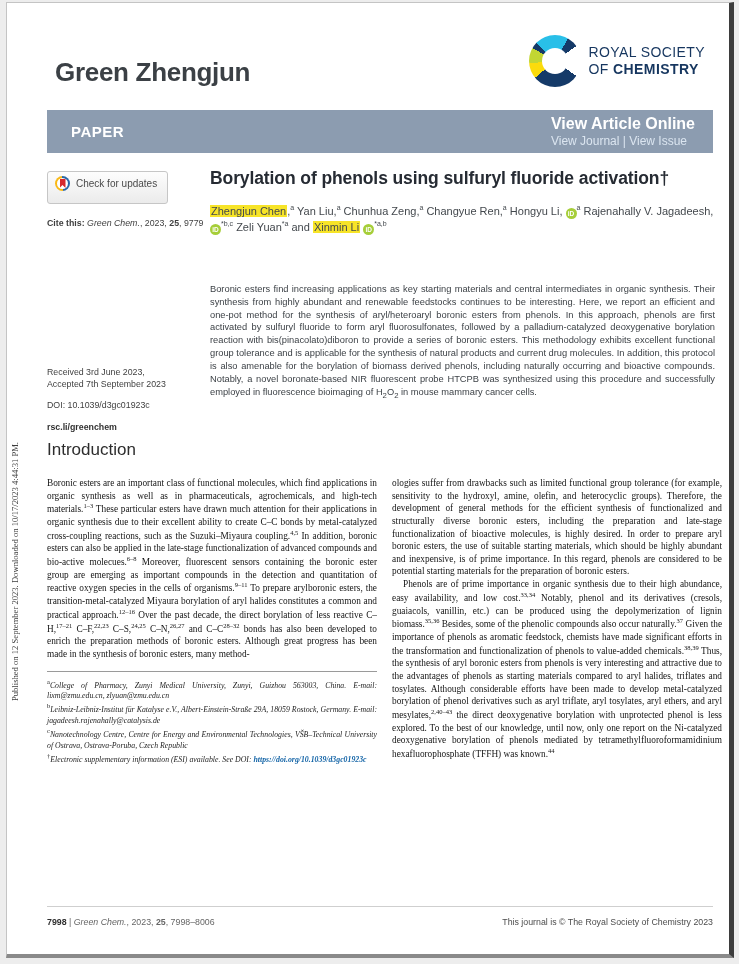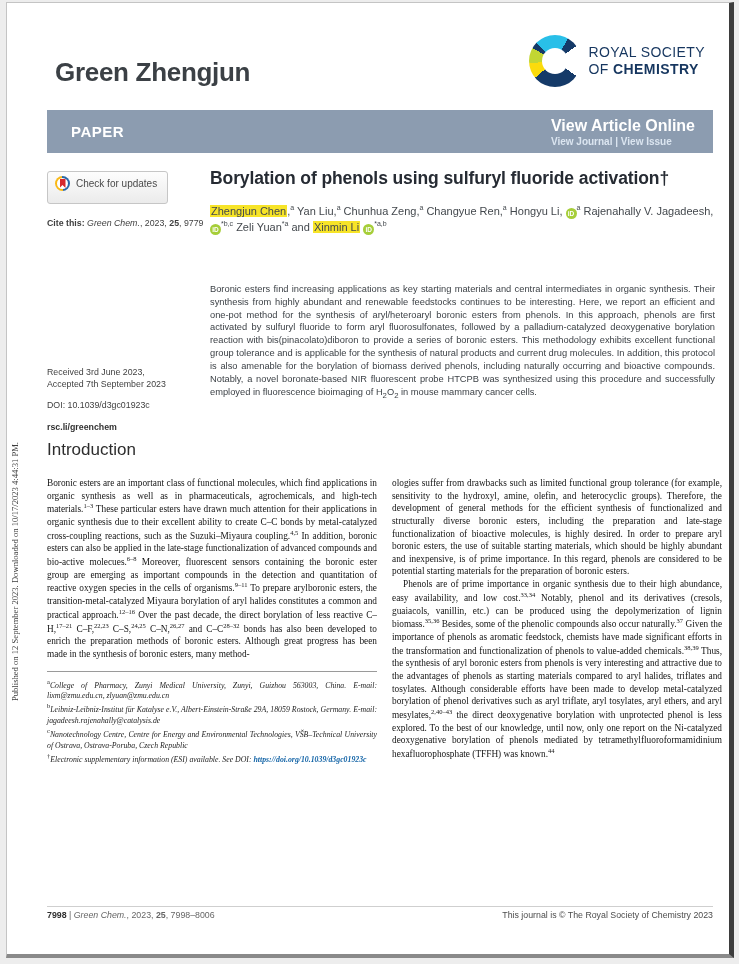--- a/index.html
+++ b/index.html
@@ -40,21 +40,21 @@
 
   
   .banner {
     position:absolute; left:40px; right:16px; top:107px; height:43px;
     background:#8c9cb0; display:flex; align-items:center; justify-content:space-between;
     padding:0 18px 0 24px;
   }
   .banner-label { color:#fff; font-weight:bold; font-size:15px; letter-spacing:0.5px; }
   .banner-links { text-align:left; }
   .vao { display:block; color:#fff; font-weight:bold; font-size:16px; cursor:pointer; }
-  .vji { display:block; color:#dbe5f0; font-weight:bold; font-size:10px; margin-top:1px; cursor:pointer; }
+  .vji { display:block; color:#dbe5f0; font-weight:normal; font-size:12px; margin-top:1px; cursor:pointer; }
 
   
   .left-meta { position:absolute; left:40px; top:168px; width:158px; }
   .badge {
     display:inline-flex; align-items:center; gap:6px;
     background:linear-gradient(#fdfdfd,#ebebeb); border:1px solid #c6c6c6; border-radius:3px;
     padding:4px 10px 12px 7px; font-size:10px; color:#4a4a4a; cursor:pointer;
     font-family:"Liberation Sans", sans-serif;
   }
   .cm-icon { width:15px; height:15px; border-radius:50%; position:relative; display:inline-block;
@@ -93,21 +93,21 @@
   .col { width:330px; font-family:"Liberation Serif", serif; font-size:9.3px; line-height:1.36; color:#141414; text-align:justify; }
   .col p sup, .fn sup { font-size:6.5px; }
   .col .indent { text-indent:11px; }
 
   .fn-block { margin-top:10px; border-top:1px solid #9a9a9a; padding-top:5px; }
   .fn { font-style:italic; font-size:7.8px; line-height:1.42; color:#1d1d1d; text-align:justify; }
   .fn sup { font-style:normal; }
   .fn-link { color:#1565a7; font-weight:bold; cursor:pointer; }
 
   
-  .footer { position:absolute; left:40px; right:16px; top:903px; border-top:1px solid #cfcfcf; padding-top:3px;
+  .footer { position:absolute; left:40px; right:16px; top:903px; border-top:1px solid #cfcfcf; padding-top:10px;
     display:flex; justify-content:space-between; font-size:8.8px; color:#666; }
   .footer .pn { font-weight:bold; color:#2e2e2e; }
   .footer .fj { font-style:italic; }
   .footer .fv { font-weight:bold; }
   .footer .copy { color:#4c4c4c; }
 </style>
 </head>
 <body>
 
 <div class="page">

